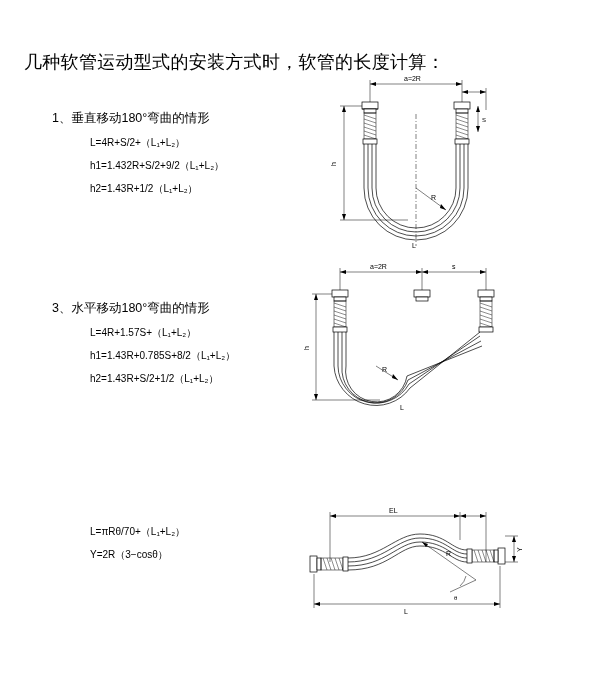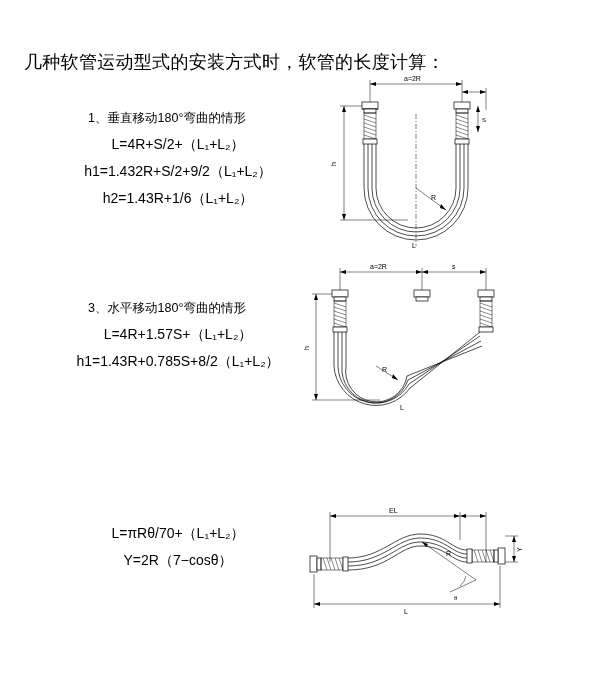--- a/index.html
+++ b/index.html
@@ -34,31 +34,30 @@
     width: 600px;
   }
   .sec1 { top: 110px; }
   .sec2 { top: 300px; }
   .sec3 { top: 525px; }
 
   .txtcol {
     position: absolute;
     left: 52px;
     width: 230px;
-    text-align: center;
   }
   .sec-title {
     font-size: 12.5px;
     white-space: nowrap;
     margin-bottom: 9px;
   }
   .formula {
-    font-size: 14px;
+    font-size: 10px;
     white-space: nowrap;
-    margin-left: 22px;
+    margin-left: 38px;
     margin-bottom: 9px;
   }
   .figcol {
     position: absolute;
     left: 300px;
     top: -40px;
     width: 290px;
   }
   .fig3 { top: -25px; }
 
@@ -87,21 +86,21 @@
 
 <div class="page">
 
   <div class="heading">几种软管运动型式的安装方式时，软管的长度计算：</div>
 
   <div class="section sec1">
     <div class="txtcol">
       <div class="sec-title">1、垂直移动180°弯曲的情形</div>
       <div class="formula">L=4R+S/2+（L₁+L₂）</div>
       <div class="formula">h1=1.432R+S/2+9/2（L₁+L₂）</div>
-      <div class="formula">h2=1.43R+1/6（L₁+L₂）</div>
+      <div class="formula">h2=1.43R+1/2（L₁+L₂）</div>
     </div>
 
     <div class="figcol">
       <svg width="230" height="200" viewBox="0 0 230 200">
 
         <g>
           <line class="dim" x1="70" y1="14" x2="162" y2="14"></line>
           <polygon class="fillblk" points="70,14 76,12 76,16"></polygon>
           <polygon class="fillblk" points="162,14 156,12 156,16"></polygon>
           <text class="lbl" x="104" y="11">a=2R</text>
@@ -185,20 +184,21 @@
         </g>
       </svg>
     </div>
   </div>
 
   <div class="section sec2">
     <div class="txtcol">
       <div class="sec-title">3、水平移动180°弯曲的情形</div>
       <div class="formula">L=4R+1.57S+（L₁+L₂）</div>
       <div class="formula">h1=1.43R+0.785S+8/2（L₁+L₂）</div>
+      <div class="formula">h2=1.43R+S/2+1/2（L₁+L₂）</div>
     </div>
 
     <div class="figcol">
       <svg width="240" height="190" viewBox="0 0 240 190">
 
         <g>
           <line class="dim" x1="40" y1="12" x2="122" y2="12"></line>
           <polygon class="fillblk" points="40,12 46,10 46,14"></polygon>
           <polygon class="fillblk" points="122,12 116,10 116,14"></polygon>
           <text class="lbl" x="70" y="9">a=2R</text>
@@ -267,21 +267,21 @@
         </g>
 
         <text class="lbl" x="100" y="150">L</text>
       </svg>
     </div>
   </div>
 
   <div class="section sec3">
     <div class="txtcol">
       <div class="formula">L=πRθ/70+（L₁+L₂）</div>
-      <div class="formula">Y=2R（7−cosθ）</div>
+      <div class="formula">Y=2R（3−cosθ）</div>
     </div>
 
     <div class="figcol fig3">
       <svg width="240" height="140" viewBox="0 0 240 140">
 
         <g>
           <line class="dim" x1="30" y1="16" x2="160" y2="16"></line>
           <polygon class="fillblk" points="30,16 36,14 36,18"></polygon>
           <polygon class="fillblk" points="160,16 154,14 154,18"></polygon>
           <text class="lbl" x="89" y="13">EL</text>

